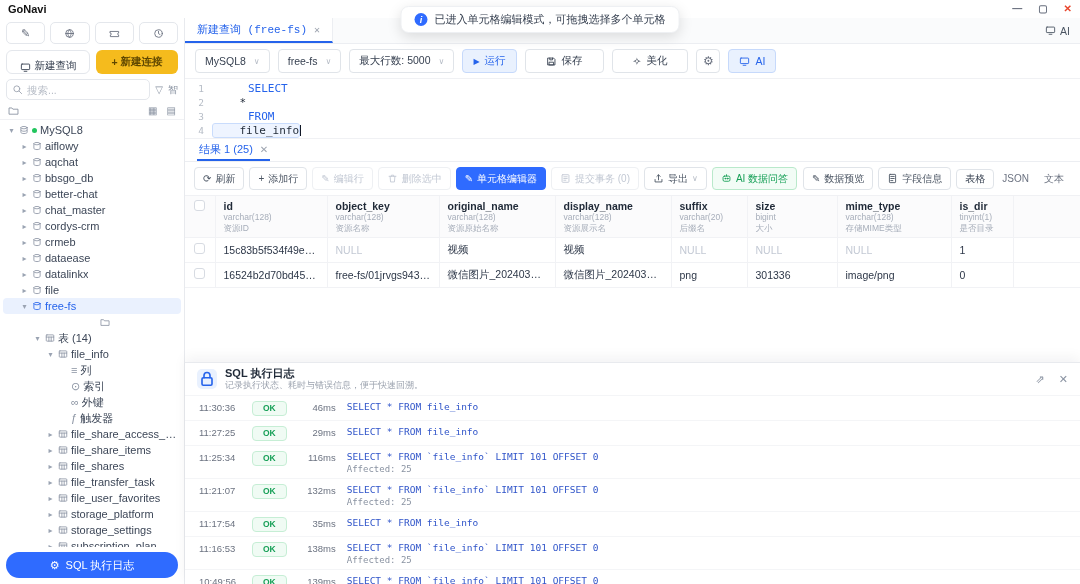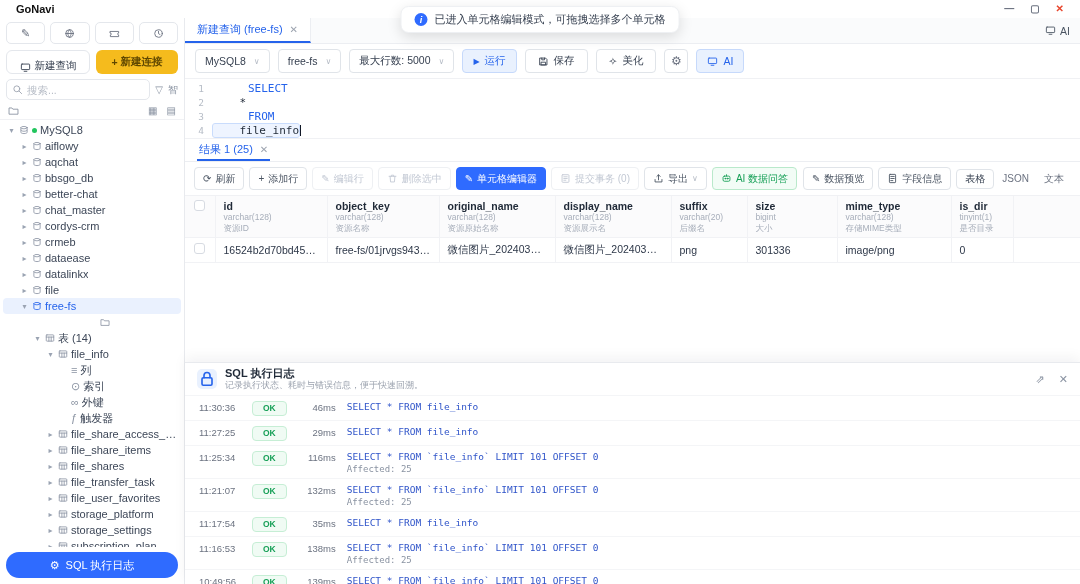--- a/index.html
+++ b/index.html
@@ -1,20 +1,20 @@
 <!DOCTYPE html>
 <html><head>
 <meta charset="utf-8">
 <style>
   * { margin:0; padding:0; box-sizing:border-box; }
   html,body { width:1080px; height:584px; overflow:hidden; font-family:"Liberation Sans",sans-serif; background:#fff; color:#1f2937; }
   .app { position:relative; width:1080px; height:584px; display:flex; flex-direction:column; background:#fff; }
 
   
-  .titlebar { height:18px; display:flex; align-items:center; padding:0 16px; font-size:11px; font-weight:700; color:#111; flex:none; }
+  .titlebar { height:18px; display:flex; align-items:center; padding:0 8px; font-size:11px; font-weight:700; color:#111; flex:none; }
   .win-controls { margin-left:auto; display:flex; gap:16px; align-items:center; font-size:10px; color:#6b7280; }
   .wc { cursor:pointer; line-height:1; }
   .wc.close { color:#e8452c; font-weight:700; }
 
   .layout { flex:1; display:flex; min-height:0; }
 
   
   .sidebar { width:185px; flex:none; border-right:1px solid #e8eaee; display:flex; flex-direction:column; min-height:0; background:#fff; }
   .icon-row { display:flex; gap:5px; padding:4px 6px 2px; }
   .tool-btn { flex:1; height:22px; border:1px solid #e4e7ec; border-radius:5px; background:#fff; display:flex; align-items:center; justify-content:center; color:#6b7280; font-size:11px; cursor:pointer; }
@@ -40,32 +40,32 @@
   .log-btn { width:100%; height:26px; background:#2f6bff; color:#fff; border:none; border-radius:13px; font-size:11px; display:flex; align-items:center; justify-content:center; gap:6px; cursor:pointer; font-family:"Liberation Sans",sans-serif; }
 
   
   .ic { display:inline-flex; align-items:center; justify-content:center; line-height:1; }
   .ic svg { width:11px; height:11px; display:block; }
   .tree .ic svg { width:10px; height:10px; }
 
   
   .main { flex:1; display:flex; flex-direction:column; min-width:0; min-height:0; background:#fff; }
   .tabbar { height:26px; flex:none; display:flex; align-items:stretch; border-bottom:1px solid #eceef2; background:#fafbfc; }
-  .tab { display:flex; align-items:center; gap:7px; padding:0 12px; font-size:11px; color:#2563eb; background:#fff; border-right:1px solid #eceef2; border-bottom:2px solid #2563eb; cursor:pointer; }
+  .tab { display:flex; align-items:center; gap:7px; padding:0 12px; font-size:11px; color:#2563eb; background:#fff; border-right:1px solid #eceef2; border-bottom:2px solid #2563eb; cursor:pointer;font-family:Liberation Mono, monospace; }
   .tab-close { color:#9ca3af; font-size:10px; cursor:pointer; }
   .corner-ai { margin-left:auto; margin-right:10px; display:flex; align-items:center; gap:4px; font-size:10.5px; color:#4b5563; cursor:pointer; align-self:center; }
 
   .toast { position:absolute; top:6px; left:50%; transform:translateX(-50%); background:#fff; border:1px solid #eef0f3; box-shadow:0 4px 14px rgba(0,0,0,.13); border-radius:8px; height:27px; display:flex; align-items:center; gap:7px; padding:0 13px; font-size:11px; color:#374151; z-index:40; white-space:nowrap; }
   .info-i { width:13px; height:13px; border-radius:50%; background:#2f6bff; color:#fff; font-size:9px; font-weight:700; font-style:italic; display:flex; align-items:center; justify-content:center; flex:none; }
 
   .query-toolbar { height:34px; flex:none; display:flex; align-items:center; gap:8px; padding:0 10px; }
   .select { height:24px; border:1px solid #e0e4e9; border-radius:4px; display:flex; align-items:center; gap:8px; padding:0 9px; font-size:10.5px; color:#374151; cursor:pointer; background:#fff; }
   .select .chev { color:#b6bcc6; font-size:8px; }
   .run-btn, .ai-btn { height:24px; border:1px solid #c6d9fb; background:#e9f1fe; color:#2563eb; border-radius:4px; display:flex; align-items:center; gap:5px; padding:0 10px; font-size:10.5px; cursor:pointer; font-family:"Liberation Sans",sans-serif; }
-  .tb-btn { height:24px; border:1px solid #e0e4e9; background:#fff; color:#374151; border-radius:4px; display:flex; align-items:center; gap:5px; padding:0 12px; font-size:10.5px; cursor:pointer; font-family:"Liberation Sans",sans-serif; }
+  .tb-btn { height:24px; border:1px solid #e0e4e9; background:#fff; color:#374151; border-radius:4px; display:flex; align-items:center; gap:5px; padding:0 20px; font-size:10.5px; cursor:pointer; font-family:"Liberation Sans",sans-serif; }
   .tb-icon { width:24px; height:24px; border:1px solid #e0e4e9; background:#fff; color:#6b7280; border-radius:4px; display:flex; align-items:center; justify-content:center; font-size:12px; cursor:pointer; }
 
   .editor { height:60px; flex:none; border-top:1px solid #f0f1f4; padding:2px 0; font-family:"DejaVu Sans Mono","Liberation Mono",monospace; font-size:11px; }
   .eline { height:14px; display:flex; align-items:center; }
   .lnum { width:28px; flex:none; text-align:right; color:#b6bcc6; font-size:9.5px; padding-right:9px; }
   .code { white-space:pre; display:flex; align-items:center; }
   .kw { color:#2563eb;margin-left:35px; }
   .star { color:#1f2937; }
   .ident { color:#1f2937; }
   .eline.active .code-seg { background:#eef4ff; outline:1px solid #c9dcfc; border-radius:2px; }
@@ -676,20 +676,32 @@
                   <div class="col-name">is_dir</div>
                   <div class="col-type">tinyint(1)</div>
                   <div class="col-comment">是否目录</div>
                 </th>
                 <th class="fill"></th>
               </tr>
             </thead>
           <tbody>
               <tr>
                 <td class="selcol"><span class="cb"></span></td>
+                <td>15c83b5f534f49e4b...</td>
+                <td><span class="null">NULL</span></td>
+                <td>视频</td>
+                <td>视频</td>
+                <td><span class="null">NULL</span></td>
+                <td><span class="null">NULL</span></td>
+                <td><span class="null">NULL</span></td>
+                <td>1</td>
+                <td class="fill"></td>
+              </tr>
+              <tr>
+                <td class="selcol"><span class="cb"></span></td>
                 <td>16524b2d70bd4527...</td>
                 <td>free-fs/01jrvgs943q...</td>
                 <td>微信图片_20240326...</td>
                 <td>微信图片_20240326...</td>
                 <td>png</td>
                 <td>301336</td>
                 <td>image/png</td>
                 <td>0</td>
                 <td class="fill"></td>
               </tr>

